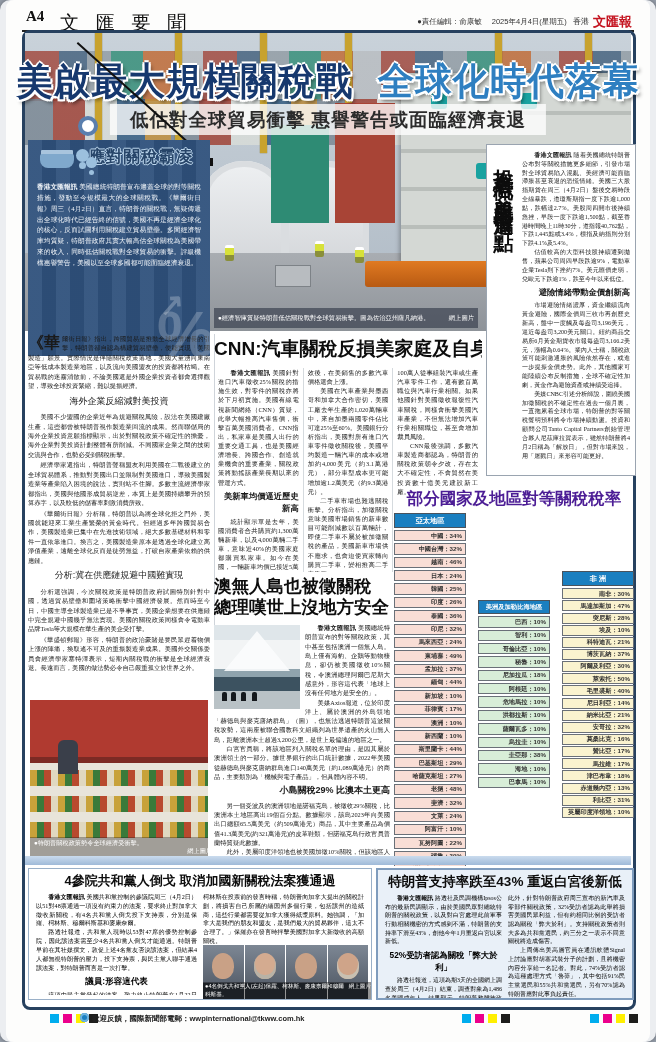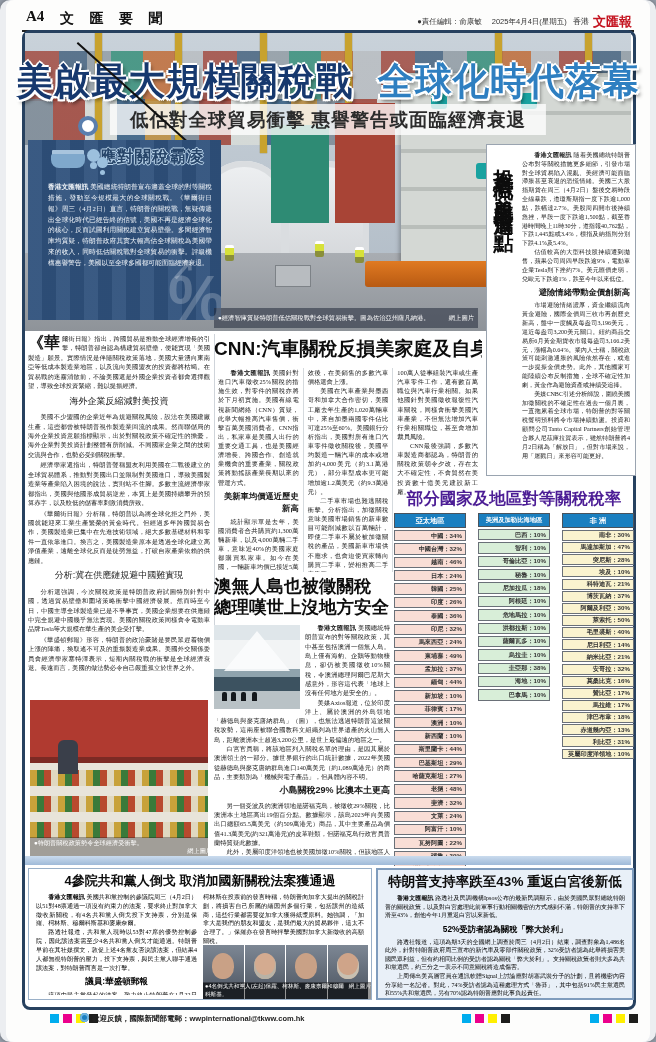--- a/index.html
+++ b/index.html
@@ -4,21 +4,21 @@
 <style>
   html,body{margin:0;padding:0;}
   body{background:#9aa2ae;font-family:"Liberation Sans",sans-serif;}
   .sheet{position:relative;width:656px;height:1042px;background:#eceef1;overflow:hidden;
          border-radius:10px;box-shadow:0 0 6px rgba(0,0,0,.4);}
   .paper{position:absolute;left:6px;top:0;width:644px;height:1042px;background:#fdfdfc;border-radius:8px;}
 
   
   .masthead{position:absolute;left:22px;top:6px;width:612px;height:24px;border-bottom:2px solid #222;}
   .mh-pageno{position:absolute;left:4px;top:2px;font-family:"Liberation Serif",serif;font-weight:bold;font-size:15px;color:#111;}
-  .mh-section{position:absolute;left:38px;top:4px;font-family:"Liberation Serif",serif;font-weight:bold;font-size:14px;letter-spacing:6px;color:#111;}
+  .mh-section{position:absolute;left:38px;top:4px;font-family:"Liberation Serif",serif;font-weight:normal;font-size:19px;letter-spacing:6px;color:#111;}
   .mh-right{position:absolute;right:2px;top:7px;font-size:7.5px;color:#333;white-space:nowrap;text-align:center;}
   .mh-right .brand{color:#c41420;font-weight:900;font-size:13px;font-family:"Liberation Serif",serif;vertical-align:-2px;margin-left:2px;}
   .mh-right .place{font-size:8px;color:#222;margin-left:4px;}
 
   
   .frame{position:absolute;left:22px;top:30px;width:608px;height:974px;border:3px solid #27415f;border-radius:8px;background:#fff;}
 
   
   .banner{position:absolute;left:25px;top:33px;width:606px;height:298px;overflow:hidden;background:linear-gradient(#c9d2da,#aeb9c4);}
   .bp-far{position:absolute;left:0;top:18px;width:100%;height:50px;
@@ -45,22 +45,22 @@
   .subheadline{position:absolute;left:50%;top:104px;transform:translateX(-50%);
     background:rgba(255,255,255,.78);padding:3px 20px;font-size:18.5px;font-weight:600;color:#2b2b2b;
     letter-spacing:1px;white-space:nowrap;}
 
   
   .diag{position:absolute;left:78px;top:42px;width:182px;height:2px;background:#101010;transform:rotate(42deg);transform-origin:0 0;}
   .diag-end{position:absolute;left:205px;top:158px;width:8px;height:8px;background:#101010;}
   .ring{position:absolute;left:78px;top:116px;width:12px;height:12px;border:4px solid #5a7fae;border-radius:50%;background:#fff;}
 
   
-  .series-box{position:absolute;left:28px;top:140px;width:182px;height:180px;background:#2f517c;color:#fff;overflow:hidden;
-    background-image:repeating-linear-gradient(90deg,rgba(255,255,255,.05) 0 14px,rgba(0,0,0,.06) 14px 28px);padding-left:11px;}
+  .series-box{position:absolute;left:28px;top:140px;width:182px;height:216px;background:#2f517c;color:#fff;overflow:hidden;
+    background-image:repeating-linear-gradient(90deg,rgba(255,255,255,.05) 0 14px,rgba(0,0,0,.06) 14px 28px);}
   .sb-head{position:relative;height:30px;margin-top:6px;text-align:center;}
   .sb-boat{position:absolute;left:12px;top:8px;width:34px;height:14px;background:#7fa8cc;border-radius:2px 2px 8px 8px;box-shadow:0 -5px 0 -1px #a8c4dd;}
   .sb-p1,.sb-p2{position:absolute;width:13px;height:13px;border-radius:50%;background:#9cc0de;box-shadow:0 10px 0 -3px #9cc0de;}
   .sb-p1{left:48px;top:3px;} .sb-p2{left:58px;top:11px;width:11px;height:11px;}
   .sb-title{display:inline-block;margin-left:44px;font-size:16.5px;font-weight:900;color:#274569;
     text-shadow:-1px 0 0 #bcd6ec,1px 0 0 #bcd6ec,0 -1px 0 #bcd6ec,0 1px 0 #bcd6ec;letter-spacing:1px;}
   .sb-text{position:relative;margin:6px 9px 0 9px;font-family:"Liberation Serif",serif;font-size:6.7px;line-height:1.62;
     text-align:justify;color:#f2f6fa;z-index:2;}
   .sb-text .lede{font-weight:bold;}
   .sb-pct{position:absolute;right:-4px;bottom:-16px;font-size:64px;font-weight:900;color:rgba(255,255,255,.22);z-index:1;}
@@ -120,21 +120,21 @@
   .aus-body .lede{font-weight:bold;}
   .aus-photo{float:left;width:86px;height:84px;margin:2px 5px 2px 0;overflow:hidden;position:relative;
     background:linear-gradient(#dfe6ea 0 18%,#f2f4f5 18% 52%,#8fa3ad 52% 62%,#3c5260 62% 78%,#b9c2c6 78% 100%);}
   .aus-photo .peak{position:absolute;left:10px;top:6px;width:66px;height:40px;background:#fbfcfd;
     clip-path:polygon(50% 0,100% 100%,0 100%);opacity:.9;}
   .aus-photo .peng{position:absolute;bottom:8px;width:5px;height:9px;background:#14181c;border-radius:2px 2px 0 0;}
 
   
   .ttable{position:absolute;left:394px;top:488px;width:240px;height:378px;overflow:hidden;}
   .tt-title{font-weight:900;font-size:16.5px;text-align:center;color:#4c1d95;white-space:nowrap;margin:0 0 3px 0;}
-  .tt-cols{display:flex;gap:12px;}
+  .tt-cols{display:flex;gap:12px;align-items:center;}
   .tcol{flex:1;}
   .ghead{font-weight:bold;font-size:7.2px;color:#fff;background:#1a7fc0;text-align:center;
     padding:1.5px 0;margin-bottom:2px;border:1px solid #4a535c;}
   .cell{font-weight:bold;font-size:6.2px;line-height:1.35;text-align:right;padding:.5px 3px;
     margin-bottom:2px;border:1px solid #6a7078;color:#333;}
   .g-asia .cell{background:#f9ded6;}
   .g-europe .cell{background:#dce9f5;}
   .g-americas .cell{background:#d8eed8;}
   .g-mideast .cell{background:#e6def0;}
   .g-africa .cell{background:#faf3cf;}
@@ -160,21 +160,21 @@
   .pol.f2 .face{background:#d4ab90;box-shadow:0 -3px 0 1px #b8b2a6 inset;}
   .pol.f4 .face{background:#cfa489;box-shadow:0 -3px 0 1px #c8c0b2 inset;}
   .pol-cap{position:absolute;left:0;bottom:0;width:100%;background:rgba(20,20,20,.45);color:#fff;font-size:5.6px;
     font-family:"Liberation Sans",sans-serif;padding:1px 2px;line-height:1.3;}
   .pol-cap .credit{float:right;}
 
   
   .approval{position:absolute;left:376px;top:868px;width:258px;height:132px;border:2px solid #7f9cbd;background:#e9f0f8;
     overflow:hidden;padding:2px 4px;box-sizing:border-box;}
   .app-head{font-weight:900;font-size:13.5px;text-align:center;color:#0d0d0d;white-space:nowrap;margin:1px 0 3px 0;}
-  .app-cols{display:flex;height:104px;flex-direction:column;}
+  .app-cols{display:flex;height:104px;}
   .app-col{flex:1;padding:0 3px;font-family:"Liberation Serif",serif;font-size:6px;line-height:1.45;
     text-align:justify;overflow:hidden;}
   .app-col p{margin:0;text-indent:2em;}
   .app-col .lede{font-weight:bold;}
   .app-sub{font-weight:bold;font-family:"Liberation Sans",sans-serif;text-align:center;font-size:8.3px;margin:3px 0;}
 
   
   .footer{position:absolute;left:22px;top:1010px;width:612px;height:22px;}
   .marks{position:absolute;top:4px;display:flex;gap:4px;}
   .mark{width:9px;height:9px;}
@@ -427,21 +427,21 @@
   </div>
 
   <div class="bdiv"></div>
 
   <div class="senate">
     <div class="sen-head">4參院共和黨人倒戈  取消加國新關稅法案獲通過</div>
     <div class="sen-cols">
       <div class="sen-col">
         <p><span class="lede">香港文匯報訊</span><span> 美國共和黨控制的參議院周三（4月2日）以51對48票通過一項沒有約束力的法案，要求終止對加拿大徵收新關稅，有4名共和黨人倒戈投下支持票，分別是保羅、柯林斯、穆爾科斯基和麥康奈爾。</span></p>
         <p>路透社報道，共和黨人現時以53對47席的優勢控制參院，因此該法案需至少4名共和黨人倒戈才能通過。特朗普早前在其社媒撰文，敦促上述4名黨友否決該法案，但結果4人都無視特朗普的壓力，投下支持票，與民主黨人聯手通過該法案，對特朗普而言是一次打擊。</p>
-        <div class="sen-sub">議員:華盛頓郵報</div>
+        <div class="sen-sub">議員:形容這代表</div>
         <p>這項由民主黨發起的法案，致力終止特朗普在1月22日宣布的國家緊急狀態。特朗普當時指出，從墨西哥、加拿大和中國非法進口的致命芬太尼藥物，導致美國大量民眾死亡，並以此理由向加拿大徵收新的高額關稅。</p>
       </div>
       <div class="sen-col">
         <p style="text-indent:0;">柯林斯在投票前的發言時稱，特朗普向加拿大提出的關稅計劃，將損害自己所屬的緬因州多個行業，包括該州的造紙商，這些行業都需要從加拿大獲得紙漿原料。她強調，「加拿大是我們的朋友和盟友，是我們最大的貿易夥伴，這太不合理了。」保羅亦在發言時抨擊美國對加拿大新徵收的高額關稅。</p>
       </div>
     </div>
     <div class="pols">
       <div class="pol">
           <div class="face"></div>
           <div class="suit"></div>

